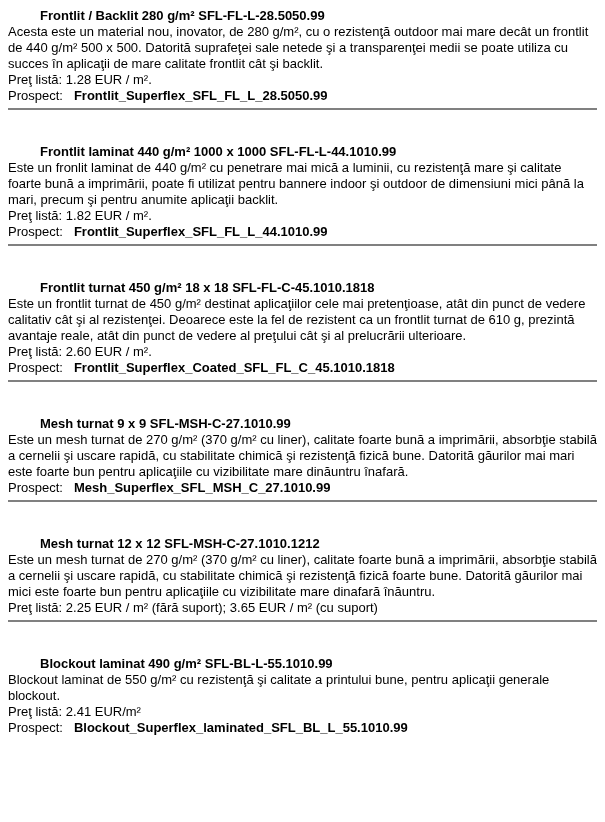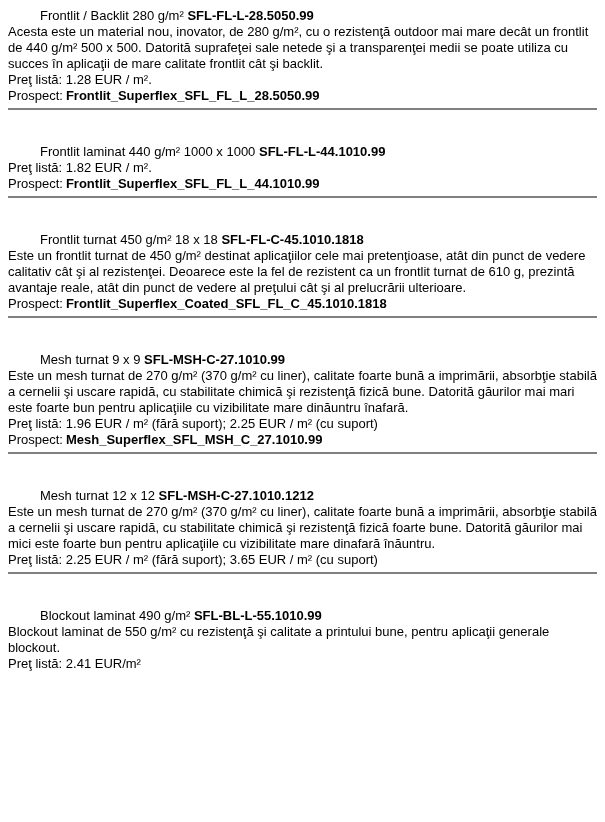--- a/index.html
+++ b/index.html
@@ -14,29 +14,29 @@
     line-height: 16px;
   }
   h3, p {
     margin: 0;
     padding: 0;
     font-size: 13px;
     line-height: 16px;
     font-weight: normal;
   }
   .product-title {
-    font-weight: normal;
+    font-weight: bold;
     padding-left: 32px;
   }
   .product-code {
     font-weight: bold;
   }
   .prospect-value {
     font-weight: bold;
-    margin-left: 3px;
+    margin-left: 11px;
     color: #000000;
     text-decoration: none;
     cursor: pointer;
   }
   hr.divider {
     border: none;
     height: 2px;
     background-color: #808080;
     margin: 4px 0 34px 0;
   }
@@ -47,44 +47,46 @@
 <section class="product">
   <h3><span class="product-title">Frontlit / Backlit 280 g/m²</span> <span class="product-code">SFL-FL-L-28.5050.99</span></h3>
   <p>Acesta este un material nou, inovator, de 280 g/m², cu o rezistenţă outdoor mai mare decât un frontlit de 440 g/m² 500 x 500. Datorită suprafeţei sale netede şi a transparenţei medii se poate utiliza cu succes în aplicaţii de mare calitate frontlit cât şi backlit.</p>
   <p><span>Preţ listă:</span> <span>1.28 EUR / m².</span></p>
   <p><span>Prospect:</span><span class="prospect-value">Frontlit_Superflex_SFL_FL_L_28.5050.99</span></p>
 </section>
 <hr class="divider">
 
 <section class="product">
   <h3><span class="product-title">Frontlit laminat 440 g/m² 1000 x 1000</span> <span class="product-code">SFL-FL-L-44.1010.99</span></h3>
+  <p>Este un fronlit laminat de 440 g/m² cu penetrare mai mică a luminii, cu rezistenţă mare şi calitate foarte bună a imprimării, poate fi utilizat pentru bannere indoor şi outdoor de dimensiuni mici până la mari, precum şi pentru anumite aplicaţii backlit.</p>
   <p><span>Preţ listă:</span> <span>1.82 EUR / m².</span></p>
   <p><span>Prospect:</span><span class="prospect-value">Frontlit_Superflex_SFL_FL_L_44.1010.99</span></p>
 </section>
 <hr class="divider">
 
 <section class="product">
   <h3><span class="product-title">Frontlit turnat 450 g/m² 18 x 18</span> <span class="product-code">SFL-FL-C-45.1010.1818</span></h3>
   <p>Este un frontlit turnat de 450 g/m² destinat aplicaţiilor cele mai pretenţioase, atât din punct de vedere calitativ cât şi al rezistenţei. Deoarece este la fel de rezistent ca un frontlit turnat de 610 g, prezintă avantaje reale, atât din punct de vedere al preţului cât şi al prelucrării ulterioare.</p>
+  <p><span>Preţ listă:</span> <span>2.60 EUR / m².</span></p>
   <p><span>Prospect:</span><span class="prospect-value">Frontlit_Superflex_Coated_SFL_FL_C_45.1010.1818</span></p>
 </section>
 <hr class="divider">
 
 <section class="product">
   <h3><span class="product-title">Mesh turnat 9 x 9</span> <span class="product-code">SFL-MSH-C-27.1010.99</span></h3>
   <p>Este un mesh turnat de 270 g/m² (370 g/m² cu liner), calitate foarte bună a imprimării, absorbţie stabilă a cernelii şi uscare rapidă, cu stabilitate chimică şi rezistenţă fizică bune. Datorită găurilor mai mari este foarte bun pentru aplicaţiile cu vizibilitate mare dinăuntru înafară.</p>
-  <p><span>Preţ listă:</span> <span>1.96 EUR / m² (fără suport); 2.25 EUR / m² (cu suport)</span></p>
   <p><span>Prospect:</span><span class="prospect-value">Mesh_Superflex_SFL_MSH_C_27.1010.99</span></p>
 </section>
 <hr class="divider">
 
 <section class="product">
   <h3><span class="product-title">Mesh turnat 12 x 12</span> <span class="product-code">SFL-MSH-C-27.1010.1212</span></h3>
   <p>Este un mesh turnat de 270 g/m² (370 g/m² cu liner), calitate foarte bună a imprimării, absorbţie stabilă a cernelii şi uscare rapidă, cu stabilitate chimică şi rezistenţă fizică foarte bune. Datorită găurilor mai mici este foarte bun pentru aplicaţiile cu vizibilitate mare dinafară înăuntru.</p>
   <p><span>Preţ listă:</span> <span>2.25 EUR / m² (fără suport); 3.65 EUR / m² (cu suport)</span></p>
 </section>
 <hr class="divider">
 
 <section class="product">
   <h3><span class="product-title">Blockout laminat 490 g/m²</span> <span class="product-code">SFL-BL-L-55.1010.99</span></h3>
   <p>Blockout laminat de 550 g/m² cu rezistenţă şi calitate a printului bune, pentru aplicaţii generale blockout.</p>
   <p><span>Preţ listă:</span> <span>2.41 EUR/m²</span></p>
+  <p><span>Prospect:</span><span class="prospect-value">Blockout_Superflex_laminated_SFL_BL_L_55.1010.99</span></p>
 </section>
 
 </body></html>

